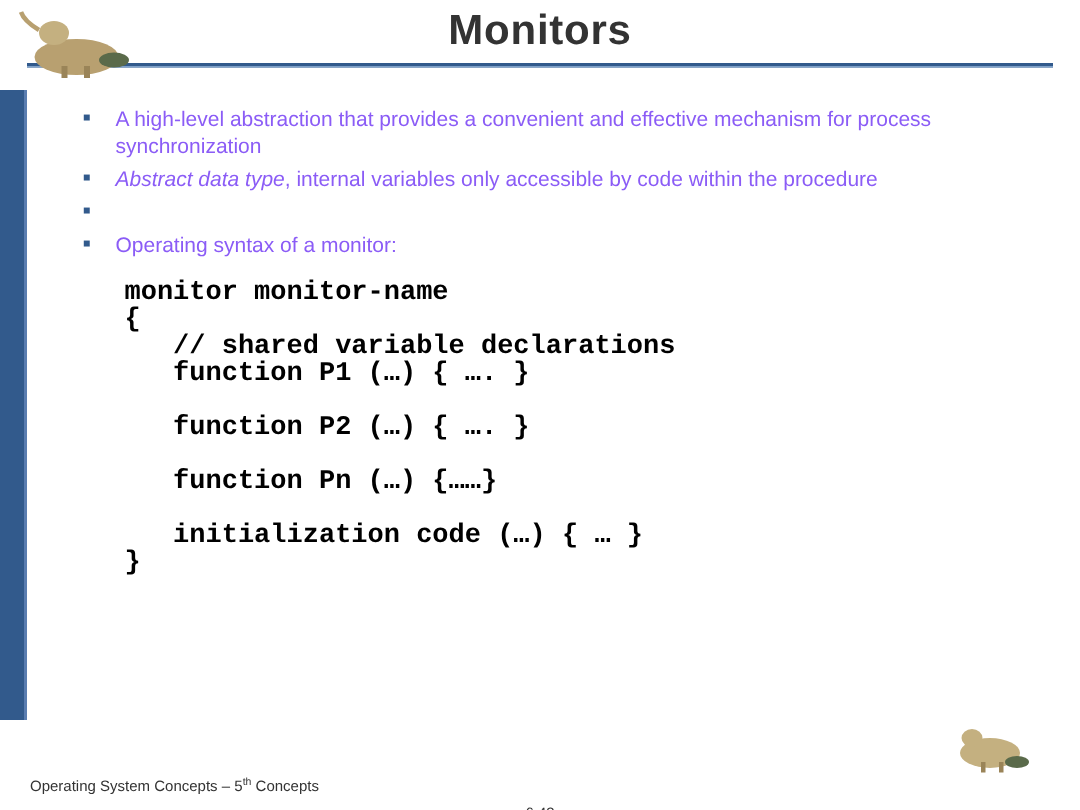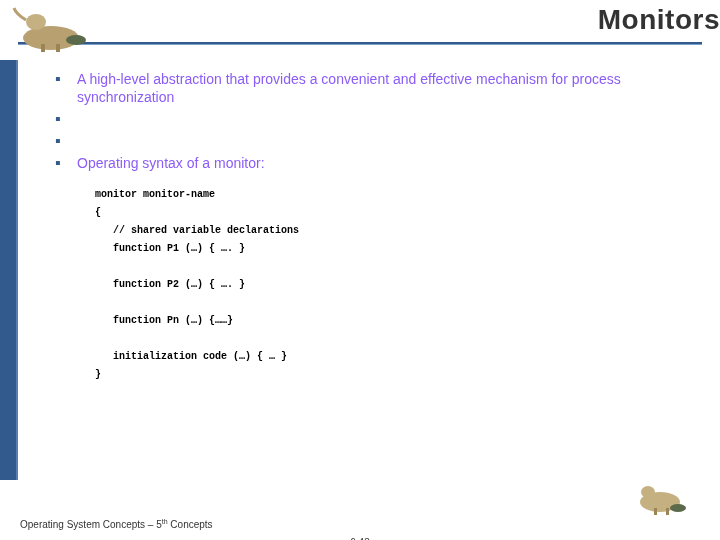--- a/index.html
+++ b/index.html
@@ -18,21 +18,21 @@
       width: 18px;
       height: 420px;
       background: #325a8c;
       border-right: 2px solid #5a7db0;
     }
     .header {
       position: relative;
       padding-top: 4px;
     }
     .title {
-      text-align: right;
+      text-align: center;
       font-size: 28px;
       font-weight: bold;
       color: #333;
       letter-spacing: 0.5px;
     }
     .title-underline {
       margin: 6px 18px 0 18px;
       height: 3px;
       background: #325a8c;
       border-bottom: 1px solid #7ea0c8;
@@ -70,24 +70,24 @@
       flex-shrink: 0;
       line-height: 18px;
     }
     .bullet-text {
       font-size: 14px;
       color: #8b5cf6;
       line-height: 18px;
     }
     .italic { font-style: italic; }
     .code-block {
-      margin-left: 40px;
+      margin-left: 28px;
       margin-top: 14px;
       font-family: "Courier New", monospace;
-      font-size: 10px;
+      font-size: 18px;
       font-weight: bold;
       color: #000;
       line-height: 18px;
       white-space: pre;
     }
     .footer {
       position: absolute;
       bottom: 10px;
       left: 0;
       width: 720px;
@@ -128,20 +128,23 @@
 
 <div class="content">
 
   <div class="bullet-row">
     <span class="bullet-mark">▪</span>
     <span class="bullet-text">A high-level abstraction that provides a convenient and effective mechanism for process synchronization</span>
   </div>
 
   <div class="bullet-row">
     <span class="bullet-mark">▪</span>
+    <span class="bullet-text">
+      <span class="italic">Abstract data type</span><span>, internal variables only accessible by code within the procedure</span>
+    </span>
   </div>
 
   <div class="bullet-row">
     <span class="bullet-mark">▪</span>
   </div>
 
   <div class="bullet-row">
     <span class="bullet-mark">▪</span>
     <span class="bullet-text">Operating syntax of a monitor:</span>
   </div>

